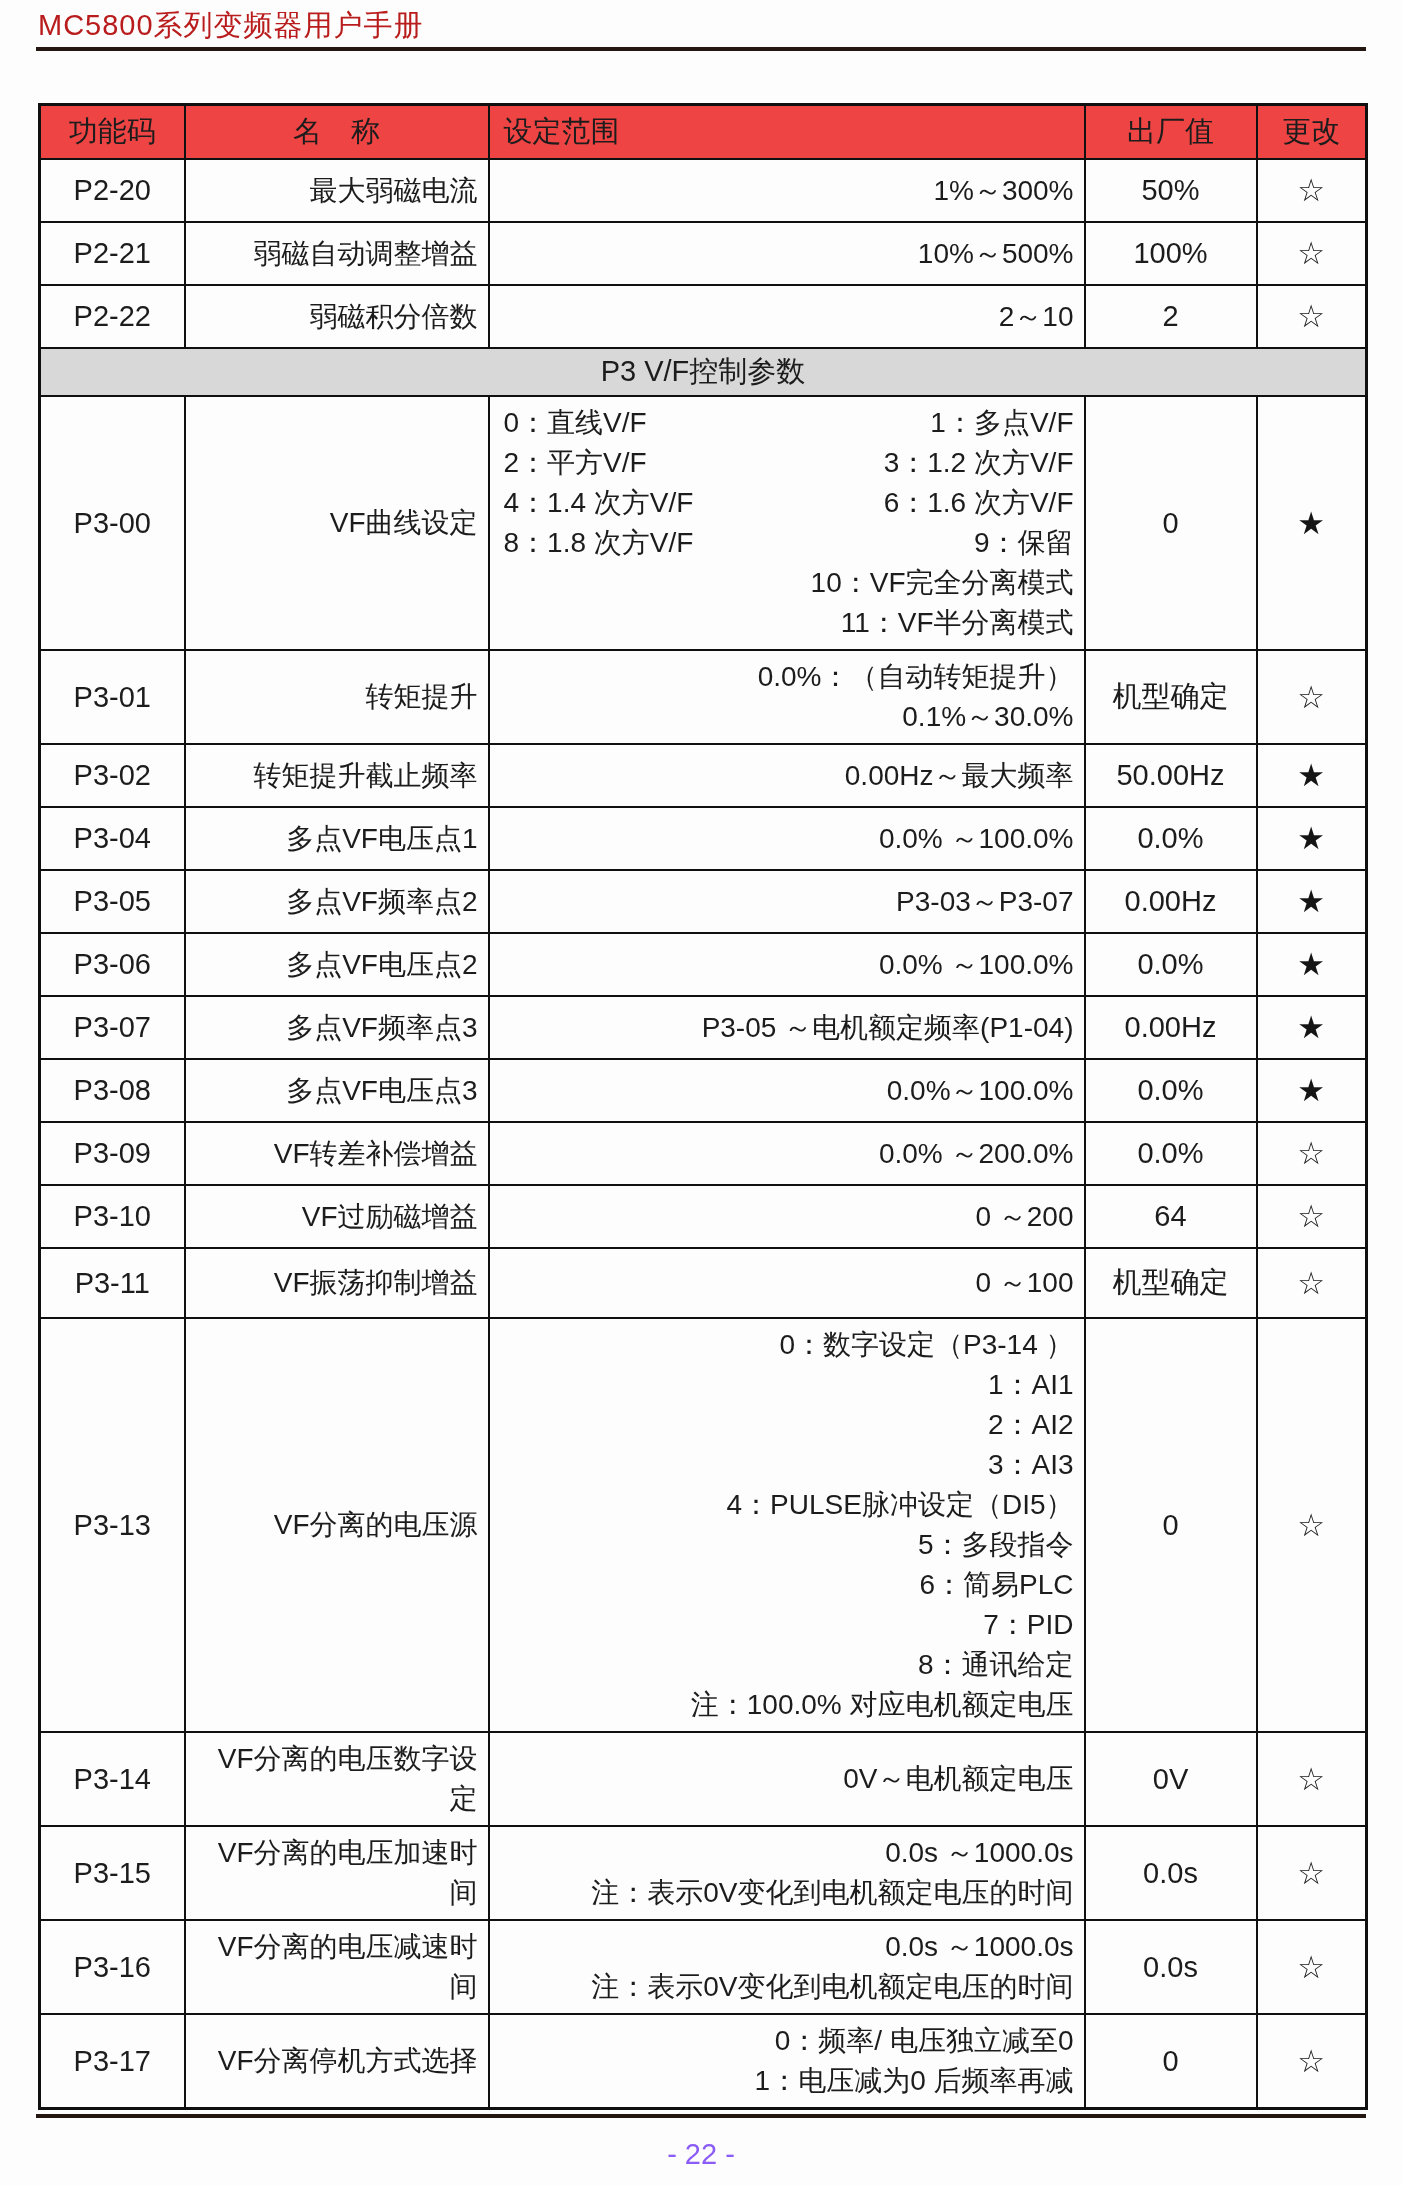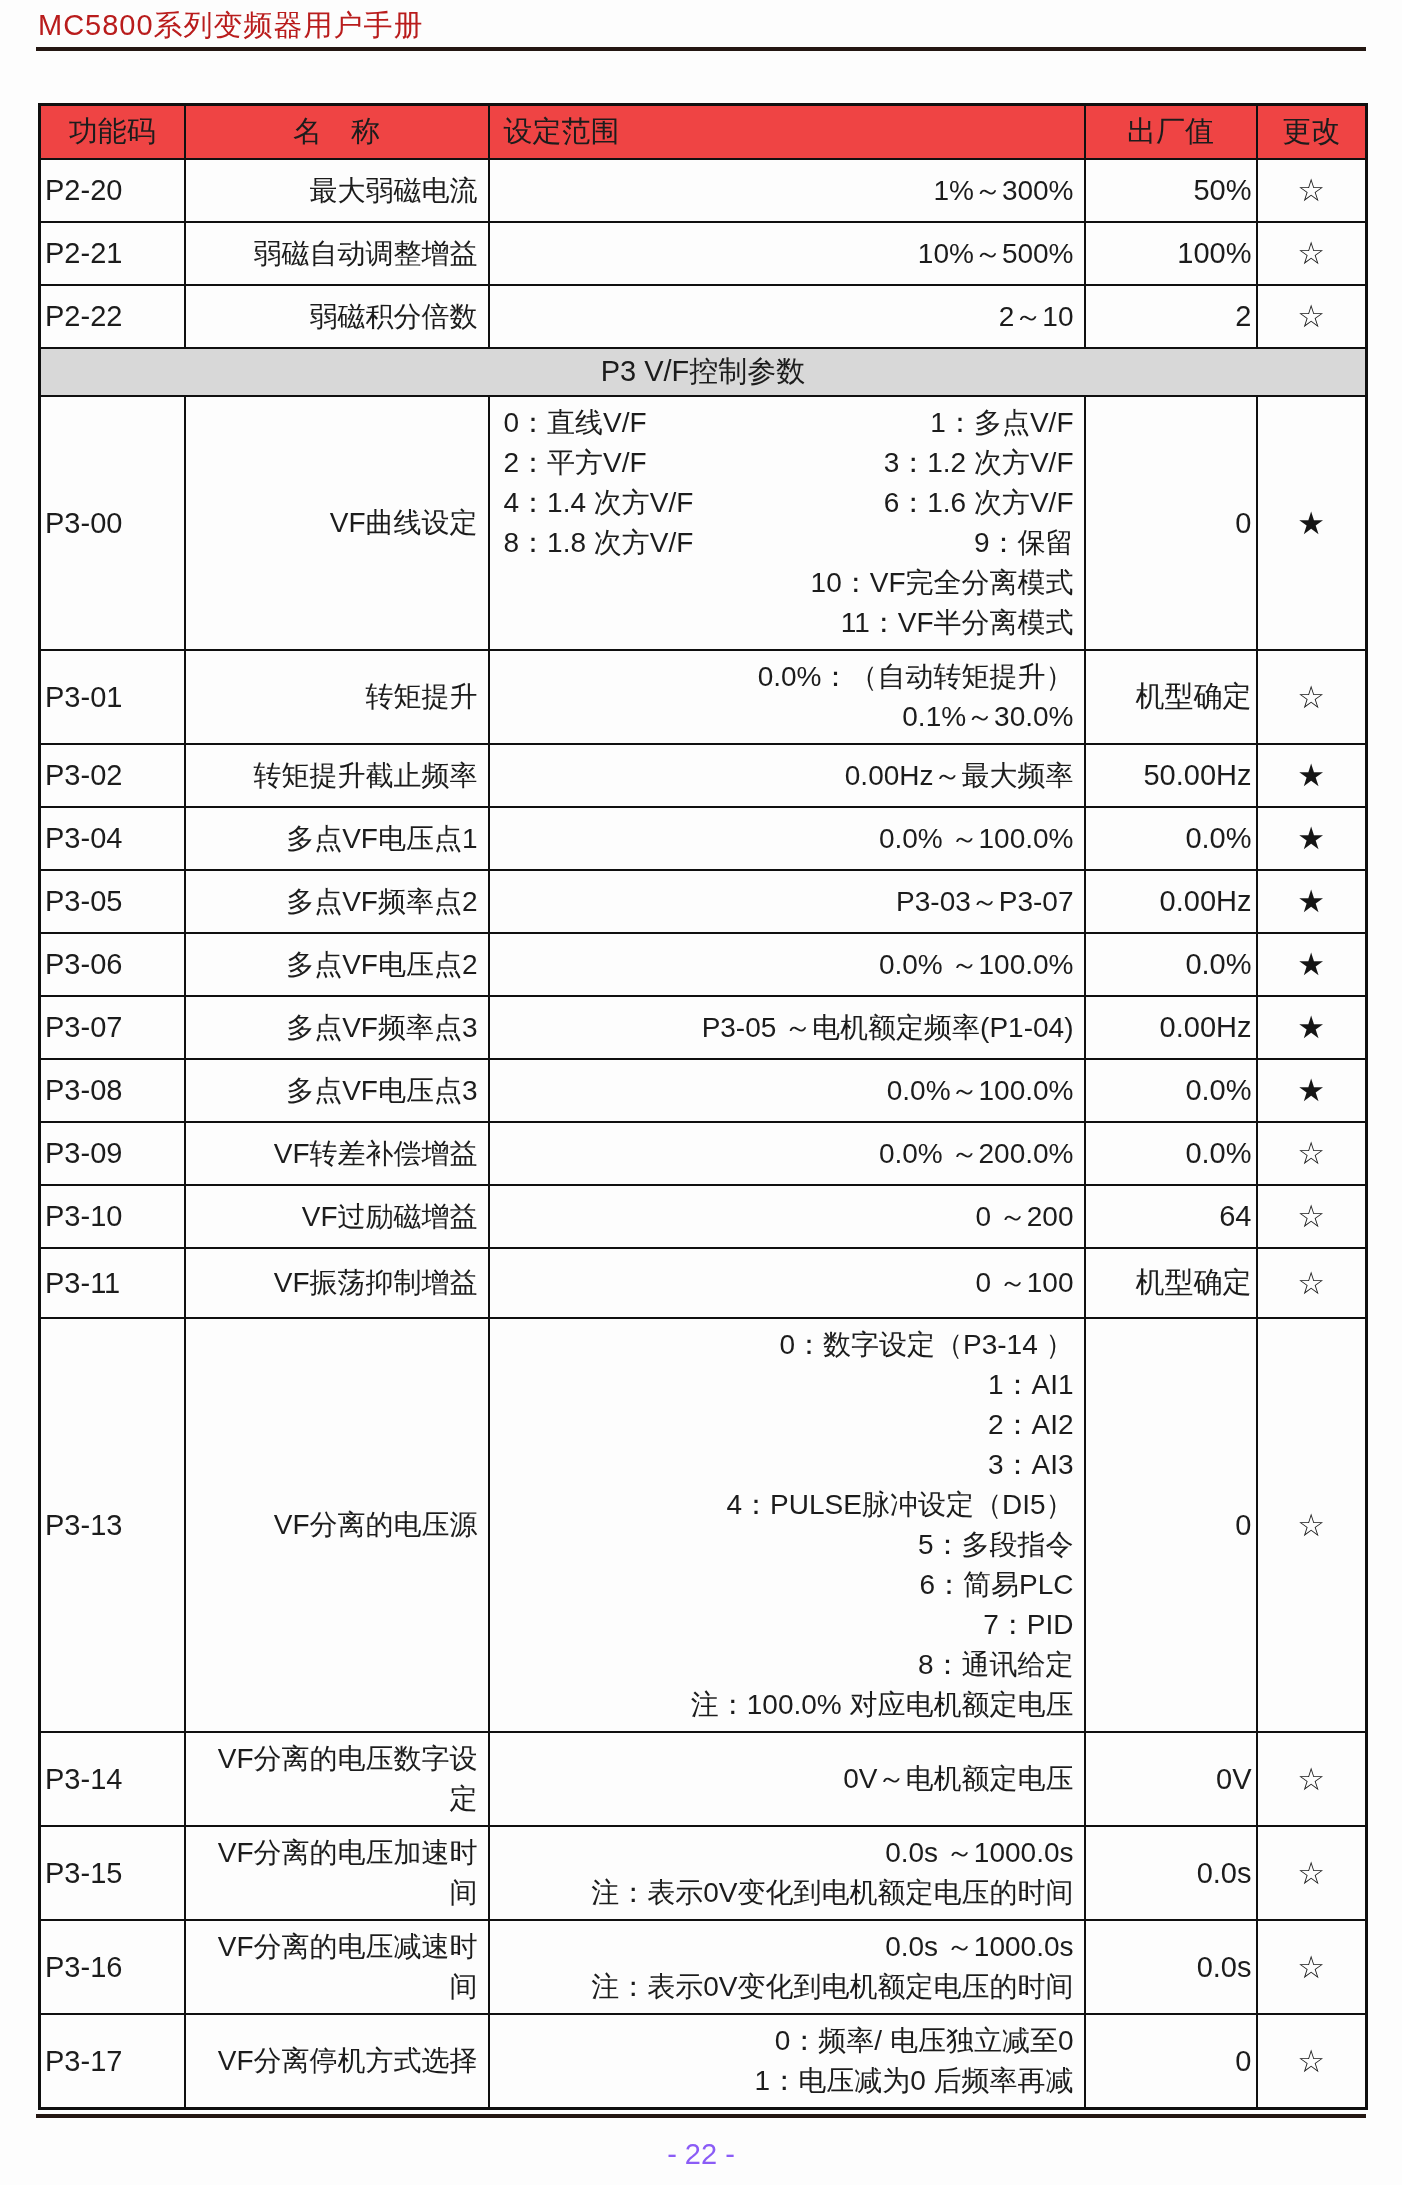--- a/index.html
+++ b/index.html
@@ -34,24 +34,24 @@
   .param-table th {
     background:#ef4444;
     font-weight:normal;
     font-size:29px;
     height:52px;
     padding:0 10px;
   }
   th.h-range { text-align:left; padding-left:14px; }
   th.h-code, th.h-def, th.h-chg { text-align:center; }
   tr.single { height:56px; }
-  td.code { text-align:left; font-size:29px; padding:2px 4px; }
+  td.code { text-align:center; font-size:29px; padding:2px 4px; }
   td.name { text-align:right; font-size:28px; line-height:40px; padding:6px 10px 6px 14px; }
   td.range { text-align:left; font-size:28px; line-height:40px; padding:6px 10px 6px 14px; }
-  td.def  { text-align:right; font-size:29px; padding:14px 4px; }
+  td.def  { text-align:center; font-size:29px; padding:14px 4px; }
   td.chg  { text-align:center; font-size:31px; padding:2px 4px; color:#151515; }
   tr.section-row td {
     background:#d8d8d8;
     text-align:center;
     font-size:29px;
     height:46px;
     padding:0;
   }
   .rl { display:flex; }
   .rl .l-part { flex:0 0 46%; }

